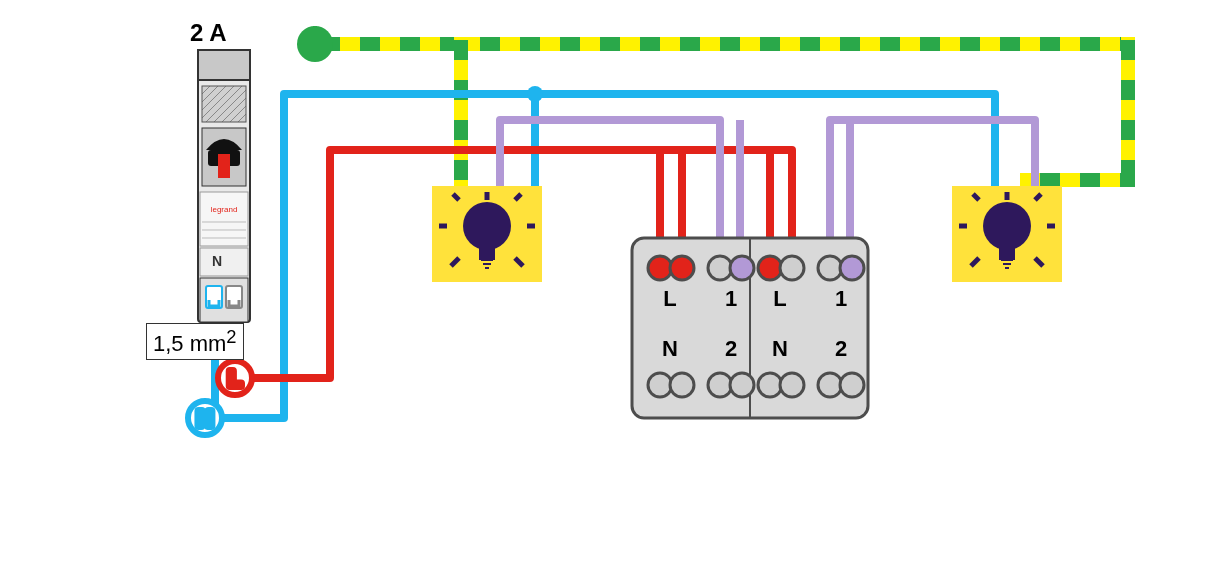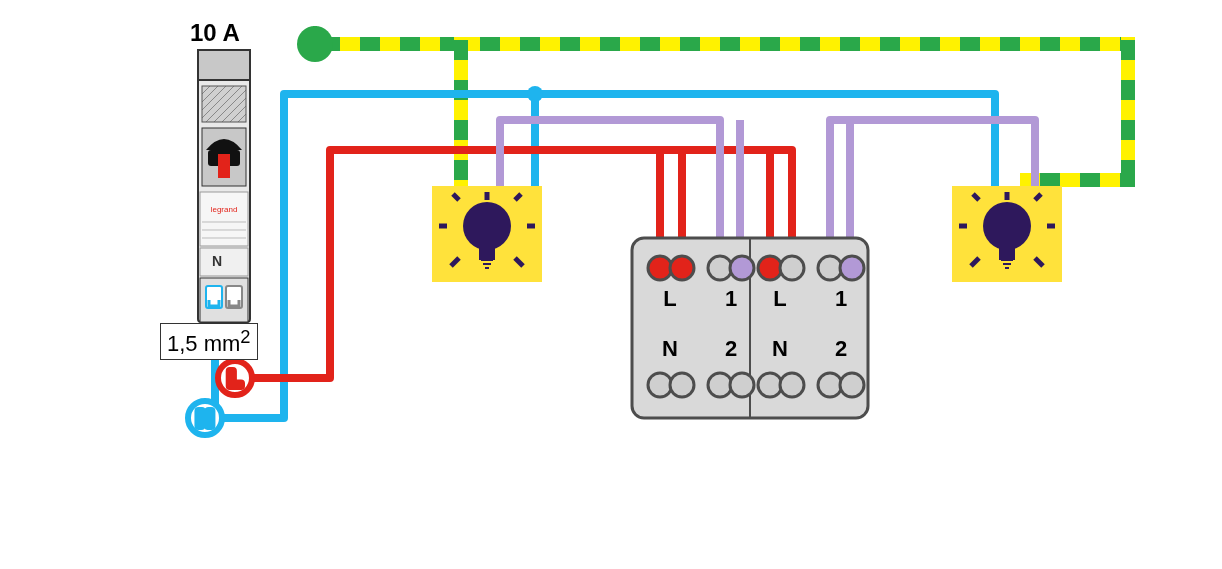--- a/index.html
+++ b/index.html
@@ -14,23 +14,23 @@
   svg { display: block; }
   .label {
     position: absolute;
     font-size: 20px;
     color: #000;
   }
 </style>
 </head>
 <body>
 
-<div class="label" style="left:190px; top:19px; font-size:24px; font-weight:600;">10 A</div>
-
-<div class="label" style="left:160px; top:323px; font-size:22px; border:1px solid #333; background:#fff; padding:2px 6px;">
+<div class="label" style="left:190px; top:19px; font-size:24px; font-weight:600;">2 A</div>
+
+<div class="label" style="left:146px; top:323px; font-size:22px; border:1px solid #333; background:#fff; padding:2px 6px;">
   <span>1,5 mm</span><sup>2</sup>
 </div>
 
 <svg width="1222" height="569" viewBox="0 0 1222 569">
   <defs>
 
     <pattern id="earthH" width="40" height="14" patternUnits="userSpaceOnUse">
       <rect width="40" height="14" fill="#fff200"></rect>
       <rect width="20" height="14" fill="#2aa84a"></rect>
     </pattern>

